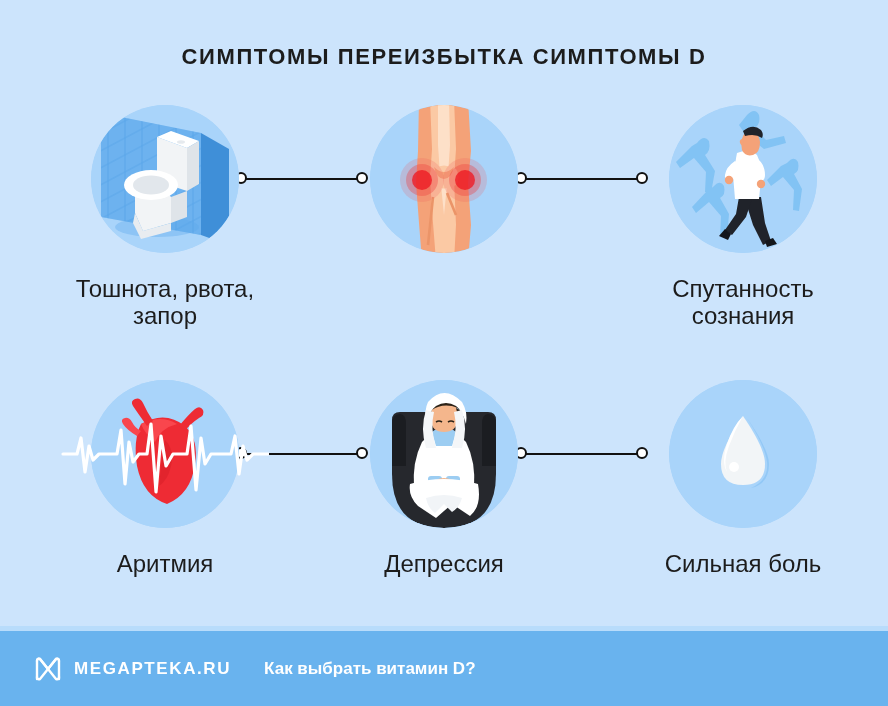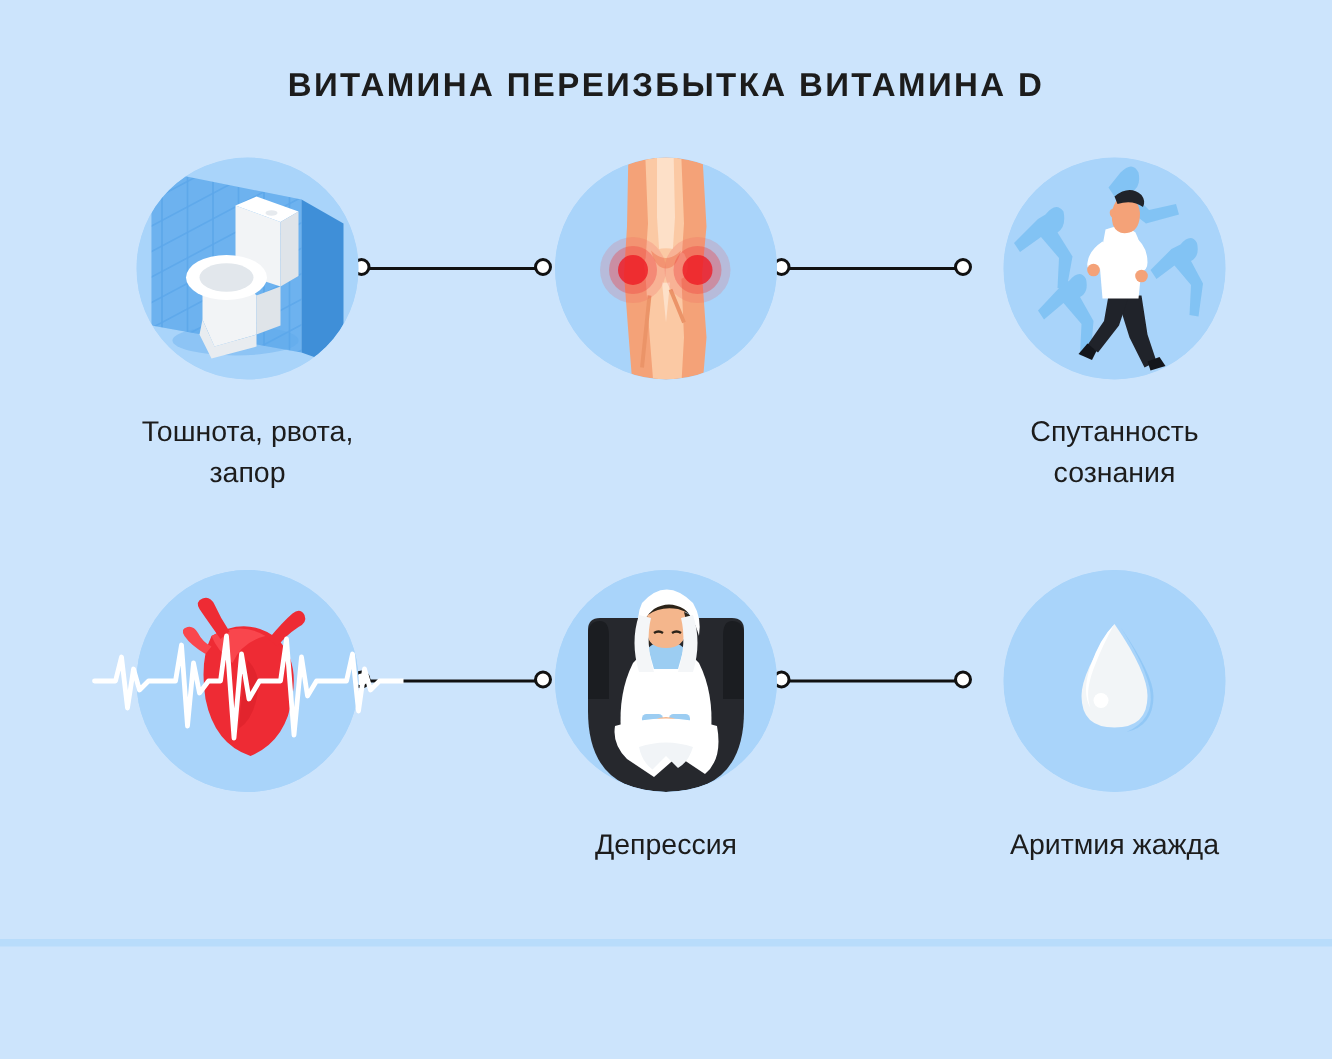--- a/index.html
+++ b/index.html
@@ -65,21 +65,21 @@
     background: #a9d4fa;
     overflow: hidden;
   }
 
   .caption {
     position: absolute;
     top: 170px;
     left: 0;
     width: 100%;
     text-align: center;
-    font-size: 19px;
+    font-size: 24px;
     line-height: 27px;
     color: #1c1c1c;
   }
 
   
   .connector {
     position: absolute;
     height: 14px;
     top: 67px;
   }
@@ -145,21 +145,21 @@
     background: #b8dcfb;
   }
 
   svg { display: block; }
 </style>
 </head>
 <body>
 
 <div class="infographic">
 
-  <div class="title">ВИТАМИНА ПЕРЕИЗБЫТКА ВИТАМИНА D</div>
+  <div class="title">СИМПТОМЫ ПЕРЕИЗБЫТКА СИМПТОМЫ D</div>
 
   <div class="row row-1">
 
     <div class="connector conn-a">
       <div class="line"></div>
       <div class="node left"></div>
       <div class="node right"></div>
     </div>
     <div class="connector conn-b">
       <div class="line"></div>
@@ -317,20 +317,21 @@
             <path d="M56 46 q-10 -14 -14 -20 q-3 -5 2 -7 q5 -2 8 4 q4 9 10 18 Z" fill="#ee2b34"></path>
             <path d="M46 56 q-10 -6 -14 -12 q-3 -5 2 -6 q4 -1 7 4 q3 6 9 9 Z" fill="#f9464d"></path>
             <path d="M88 46 q10 -12 16 -17 q5 -4 8 1 q2 5 -4 8 q-9 6 -14 13 Z" fill="#ee2b34"></path>
           </g>
 
           <path d="M-28 74 L-14 74 L-10 58 L-6 92 L-2 66 L2 80 L8 74 L26 74 L30 50 L34 104 L38 62 L42 82 L48 74
                    L56 74 L60 44 L65 112 L70 56 L75 86 L82 74 L96 74 L100 46 L105 110 L110 58 L114 84 L120 74
                    L140 74 L144 56 L148 94 L152 66 L156 80 L162 74 L182 74" fill="none" stroke="#ffffff" stroke-width="3.2" stroke-linejoin="round" stroke-linecap="round"></path>
         </svg>
       </div>
+      <div class="caption">Аритмия</div>
     </div>
 
     <div class="cell cell-1">
       <div class="circle">
         <svg viewBox="0 0 148 148" width="148" height="148">
           <defs>
               <clipPath id="c5">
                 <circle cx="74" cy="74" r="74"></circle>
               </clipPath>
             </defs>
@@ -383,19 +384,30 @@
             <rect width="148" height="148" fill="#a9d4fa"></rect>
 
             <path d="M78 38 q22 32 22 46 q0 20 -18 24 q18 -8 16 -26 q-2 -16 -20 -44 Z" fill="#8bc4f4" opacity="0.75"></path>
 
             <path d="M74 36 q22 32 22 48 q0 21 -22 21 q-22 0 -22 -21 q0 -16 22 -48 Z" fill="#f2f5f7"></path>
             <path d="M74 36 q-8 14 -14 30 q-6 16 -2 26 q-6 -10 0 -28 q6 -18 16 -28 Z" fill="#ffffff"></path>
             <circle cx="65" cy="87" r="5" fill="#ffffff"></circle>
           </g>
         </svg>
       </div>
-      <div class="caption">Аритмия жажда</div>
+      <div class="caption">Сильная боль</div>
     </div>
   </div>
 
   <div class="footer-divider"></div>
+  <div class="footer">
+    <span class="footer-logo">
+      <svg viewBox="0 0 30 30" width="30" height="30">
+        <path d="M4 25 L4 7 q0 -3 3 -2 l8 10 l8 -10 q3 -1 3 2 l0 18" fill="none" stroke="#ffffff" stroke-width="2.4" stroke-linejoin="round" stroke-linecap="round"></path>
+        <path d="M4 7 q0 -3 3 -2 l16 20 q3 1 3 -2" fill="none" stroke="#ffffff" stroke-width="2.4" stroke-linejoin="round" stroke-linecap="round"></path>
+        <path d="M26 7 q0 -3 -3 -2 l-16 20 q-3 1 -3 -2" fill="none" stroke="#ffffff" stroke-width="2.4" stroke-linejoin="round" stroke-linecap="round"></path>
+      </svg>
+    </span>
+    <span class="brand">MEGAPTEKA.RU</span>
+    <span class="footer-cta">Как выбрать витамин D?</span>
+  </div>
 
 </div>
 
 </body></html>

